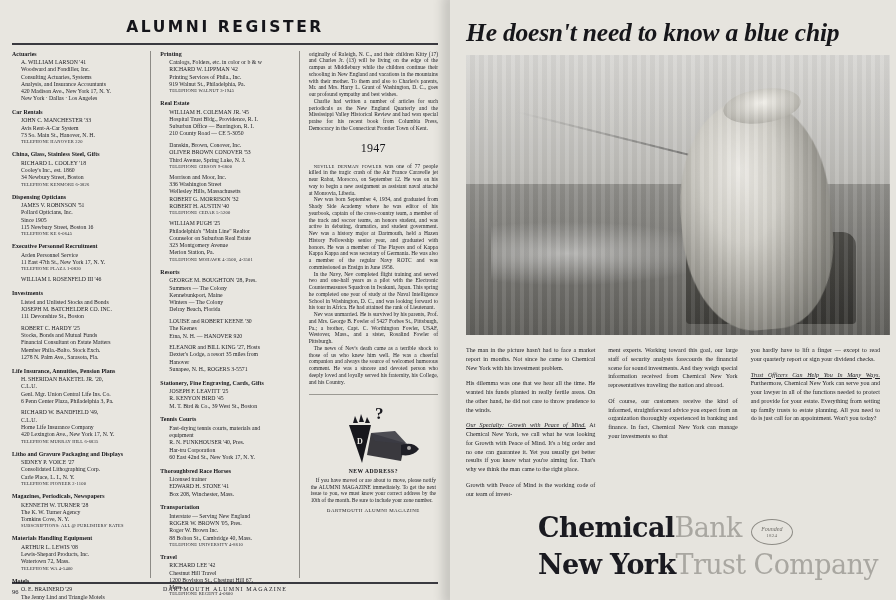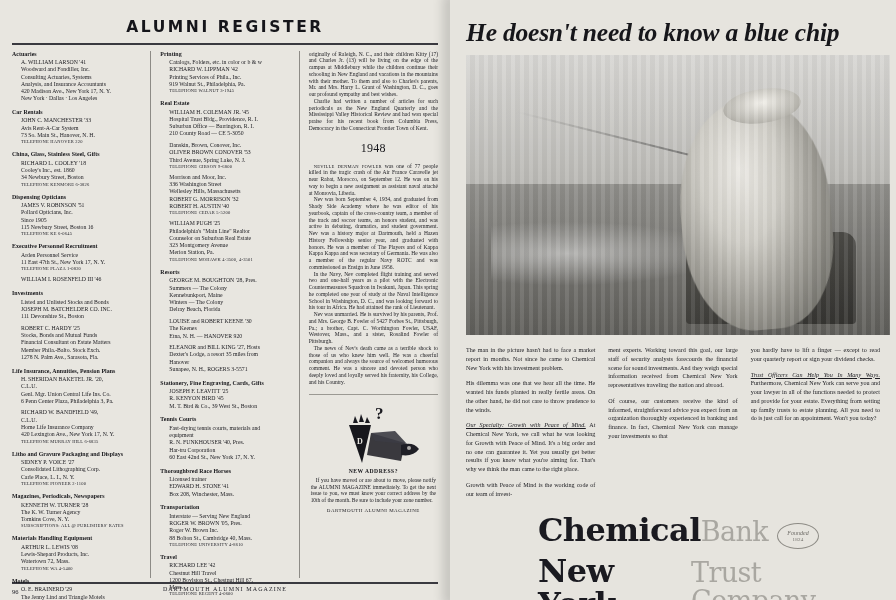--- a/index.html
+++ b/index.html
@@ -175,21 +175,21 @@
 
   .ad-cols{display:flex;gap:13px;margin:11px 0 0 4px;}
   .ad-col{width:132px;font-size:6.1px;line-height:1.44;color:#1b1b20;text-align:justify;}
   .ad-col p{margin:0 0 7px 0;}
   .ul-it{font-style:italic;text-decoration:underline;}
 
   .logo{margin:9px 0 0 76px;}
   .logo-r1,.logo-r2{display:flex;align-items:baseline;}
   .logo-b{
     font-family:"DejaVu Serif",serif;font-weight:bold;
-    font-size:32px;color:#1a1a20;letter-spacing:-.6px;line-height:1.03;
+    font-size:27px;color:#1a1a20;letter-spacing:-.6px;line-height:1.03;
   }
   .logo-g{
     font-family:"DejaVu Serif",serif;font-weight:normal;
     font-size:27px;color:#a9a7a1;letter-spacing:-.6px;line-height:1.03;
   }
   .founded{
     display:inline-flex;flex-direction:column;align-items:center;justify-content:center;
     border:1.2px solid #8e8c86;border-radius:50%;
     width:40px;height:24px;margin-left:9px;
     font-family:"Liberation Serif",serif;color:#6e6c67;line-height:1.05;
@@ -410,21 +410,21 @@
             <p class="sc">TELEPHONE REGENT 4-0600</p>
           </div>
           <div class="gap"></div>
         </div>
       <div class="col-rule"></div>
       <div class="col" id="col3">
         <div class="narr" id="obit-cont">
             <p class="noind">originally of Raleigh, N. C., and their children Kitty (17) and Charles Jr. (13) will be living on the edge of the campus at Middlebury while the children continue their schooling in New England and vacations in the mountains with their mother. To them and also to Charles's parents, Mr. and Mrs. Harry L. Grant of Washington, D. C., goes our profound sympathy and best wishes.</p>
             <p>Charlie had written a number of articles for such periodicals as the New England Quarterly and the Mississippi Valley Historical Review and had won special praise for his recent book from Columbia Press, Democracy in the Connecticut Frontier Town of Kent.</p>
           </div>
-        <div class="yr">1948</div>
+        <div class="yr">1947</div>
         <div class="narr" id="obit-main">
             <p><span class="caps">NEVILLE DENMAN FOWLER</span> was one of 77 people killed in the tragic crash of the Air France Caravelle jet near Rabat, Morocco, on September 12. He was on his way to begin a new assignment as assistant naval attaché at Monrovia, Liberia.</p>
             <p>Nev was born September 4, 1934, and graduated from Shady Side Academy where he was editor of his yearbook, captain of the cross-country team, a member of the track and soccer teams, an honors student, and was active in debating, dramatics, and student government. Nev was a history major at Dartmouth, held a Hazen History Fellowship senior year, and graduated with honors. He was a member of The Players and of Kappa Kappa Kappa and was secretary of Germania. He was also a member of the regular Navy ROTC and was commissioned as Ensign in June 1956.</p>
             <p>In the Navy, Nev completed flight training and served two and one-half years as a pilot with the Electronic Countermeasures Squadron in Iwakuni, Japan. This spring he completed one year of study at the Naval Intelligence School in Washington, D. C., and was looking forward to his tour in Africa. He had attained the rank of Lieutenant.</p>
             <p>Nev was unmarried. He is survived by his parents, Prof. and Mrs. George B. Fowler of 5427 Forbes St., Pittsburgh, Pa.; a brother, Capt. C. Worthington Fowler, USAF, Westover, Mass., and a sister, Rosalind Fowler of Pittsburgh.</p>
             <p>The news of Nev's death came as a terrible shock to those of us who knew him well. He was a cheerful companion and always the source of welcomed humorous comment. He was a sincere and devoted person who deeply loved and loyally served his fraternity, his College, and his Country.</p>
           </div>
         <div class="minirule"></div>
 
         <div class="addrbox">

